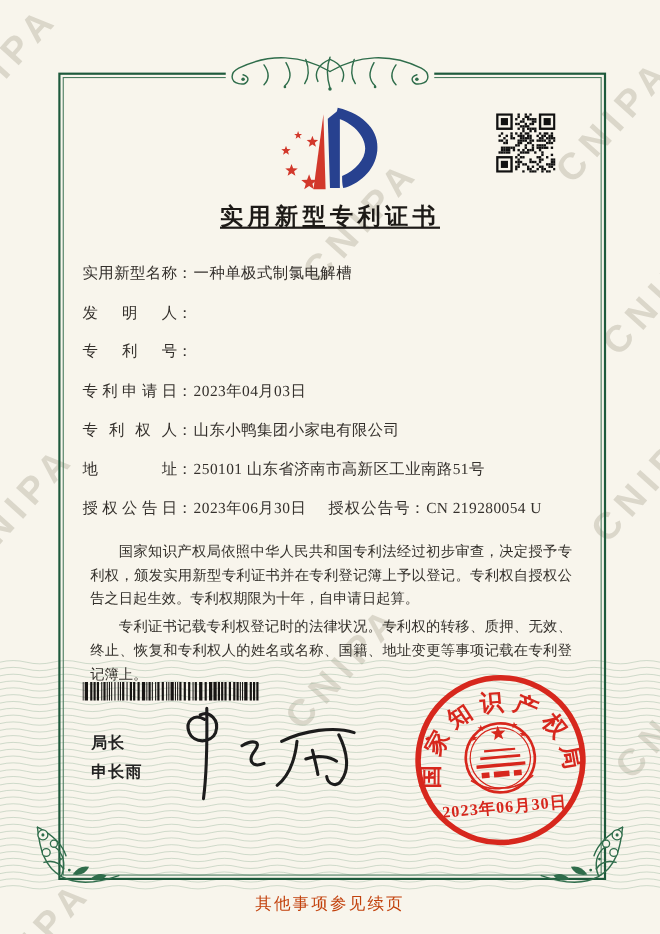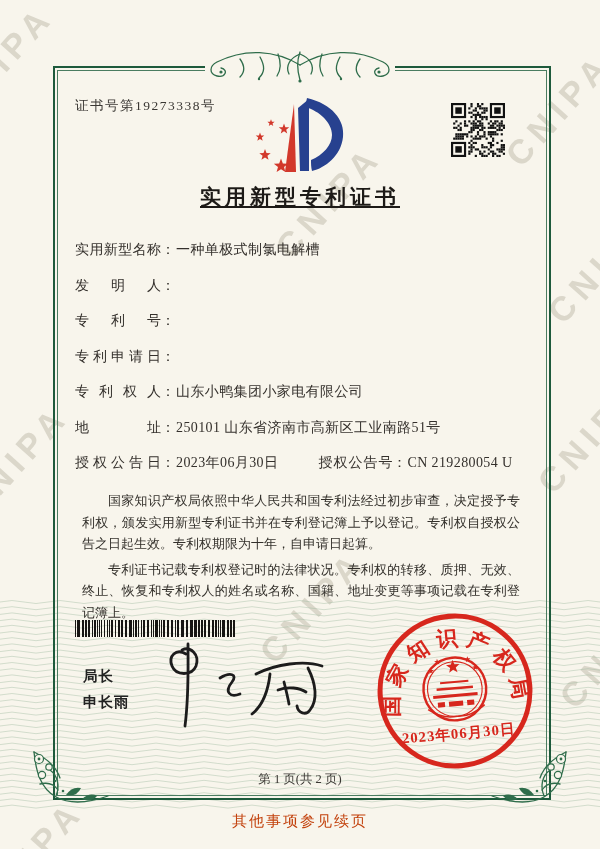--- a/index.html
+++ b/index.html
@@ -20,21 +20,21 @@
   .cert-no{left:75px;top:97px;font-size:13.5px;letter-spacing:1.5px;color:#3a3733;}
   .logo{left:252px;top:96px;}
   .qr{left:451px;top:103px;}
   .title{left:0;right:0;top:183px;text-align:center;font-size:21px;font-weight:bold;
          letter-spacing:4px;color:#1d1a17;text-decoration:underline;}
   .fields{left:75px;top:240px;width:462px;}
   .frow{display:flex;font-size:14px;line-height:20px;margin-bottom:15.5px;color:#34302c;}
   .flabel{width:86px;text-align:justify;text-align-last:justify;flex:none;}
   .fcolon{width:15px;flex:none;}
   .fvalue{letter-spacing:.4px;white-space:nowrap;}
-  .fpair2{display:flex;margin-left:40px;align-items:flex-end;}
+  .fpair2{display:flex;margin-left:20px;align-items:flex-end;}
   .flabel2{width:74px;text-align:justify;text-align-last:justify;flex:none;}
   .paras{left:78px;top:486px;width:446px;font-size:13px;line-height:21.5px;
          text-align:justify;color:#33302b;}
   .paras p{margin:4px;text-indent:2em;}
   .barcode{left:75px;top:620px;}
   .sig-block{left:83px;top:663px;font-family:Liberation Sans, sans-serif;
              font-size:14.5px;font-weight:600;color:#222;letter-spacing:1px;line-height:26px;}
   .signature{left:158px;top:640px;}
   .seal{left:374px;top:610px;}
   .page-info{left:0;right:0;top:771px;text-align:center;font-size:12.5px;color:#3a3733;}
@@ -155,21 +155,20 @@
       <circle cx="29" cy="35" r="1.3"></circle>
         <circle cx="37" cy="45" r="1.3"></circle>
         <circle cx="13" cy="13" r="1.4"></circle>
       <path d="M40,49 q6,-9 15,-7 q-4,9 -15,7"></path>
       <path d="M56,53 q8,-7 15,-3 q-6,7 -15,3"></path>
     </g>
   </svg>
 
   <div class="content">
 
-    <div class="abs cert-no">证书号第19273338号</div>
 
     <svg class="abs logo" width="100" height="80" viewBox="0 0 100 80">
       <path d="M55,2 C80,8 93,24 91,41 C89,60 73,72 60,75 C59,71 59,68 59,64 C71,59 80,49 80,39 C80,27 68,15 53,11 Z" fill="#27418f"></path>
       <polygon points="46,12 57,3 57,75 48,75" fill="#27418f"></polygon>
       <polygon points="42,8 33,76 44,76" fill="#d2382b"></polygon>
       <g id="logo-stars" fill="#d2382b">
           <path d="M8.00,36.50L9.11,39.47L12.28,39.61L9.80,41.58L10.65,44.64L8.00,42.89L5.35,44.64L6.20,41.58L3.72,39.61L6.89,39.47Z"></path>
           <path d="M19.00,23.20L19.94,25.71L22.61,25.83L20.52,27.49L21.23,30.07L19.00,28.60L16.77,30.07L17.48,27.49L15.39,25.83L18.06,25.71Z"></path>
           <path d="M32.00,27.50L33.36,31.13L37.23,31.30L34.20,33.71L35.23,37.45L32.00,35.31L28.77,37.45L29.80,33.71L26.77,31.30L30.64,31.13Z"></path>
           <path d="M13.00,53.00L14.48,56.96L18.71,57.15L15.40,59.78L16.53,63.85L13.00,61.52L9.47,63.85L10.60,59.78L7.29,57.15L11.52,56.96Z"></path>
@@ -394,20 +393,21 @@
         <span class="flabel">发明人</span>
         <span class="fcolon">：</span>
       </div>
       <div class="frow">
         <span class="flabel">专利号</span>
         <span class="fcolon">：</span>
       </div>
       <div class="frow">
         <span class="flabel">专利申请日</span>
         <span class="fcolon">：</span>
+        <span class="fvalue">2023年04月03日</span>
       </div>
       <div class="frow">
         <span class="flabel">专利权人</span>
         <span class="fcolon">：</span>
         <span class="fvalue">山东小鸭集团小家电有限公司</span>
       </div>
       <div class="frow">
         <span class="flabel">地址</span>
         <span class="fcolon">：</span>
         <span class="fvalue">250101 山东省济南市高新区工业南路51号</span>
@@ -526,16 +526,15 @@
             <rect x="62" y="90" width="7" height="5"></rect>
             <rect x="73" y="90" width="14" height="5"></rect>
             <rect x="91" y="90" width="7" height="5"></rect>
           </g>
           <path d="M52,96 Q66,107 80,105 M108,96 Q94,107 80,105" fill="none" stroke="#d7271d" stroke-width="1.6"></path>
         </g>
         <text x="80" y="127" text-anchor="middle" font-size="14.5" font-weight="bold" fill="#d7271d" letter-spacing="1" font-family="Liberation Serif, DejaVu Serif, serif">2023年06月30日</text>
       </g>
     </svg>
 
-    <div class="abs page-info">第 1 页(共 2 页)</div>
     <div class="abs cont-note">其他事项参见续页</div>
   </div>
 </div>
 
 </body></html>

